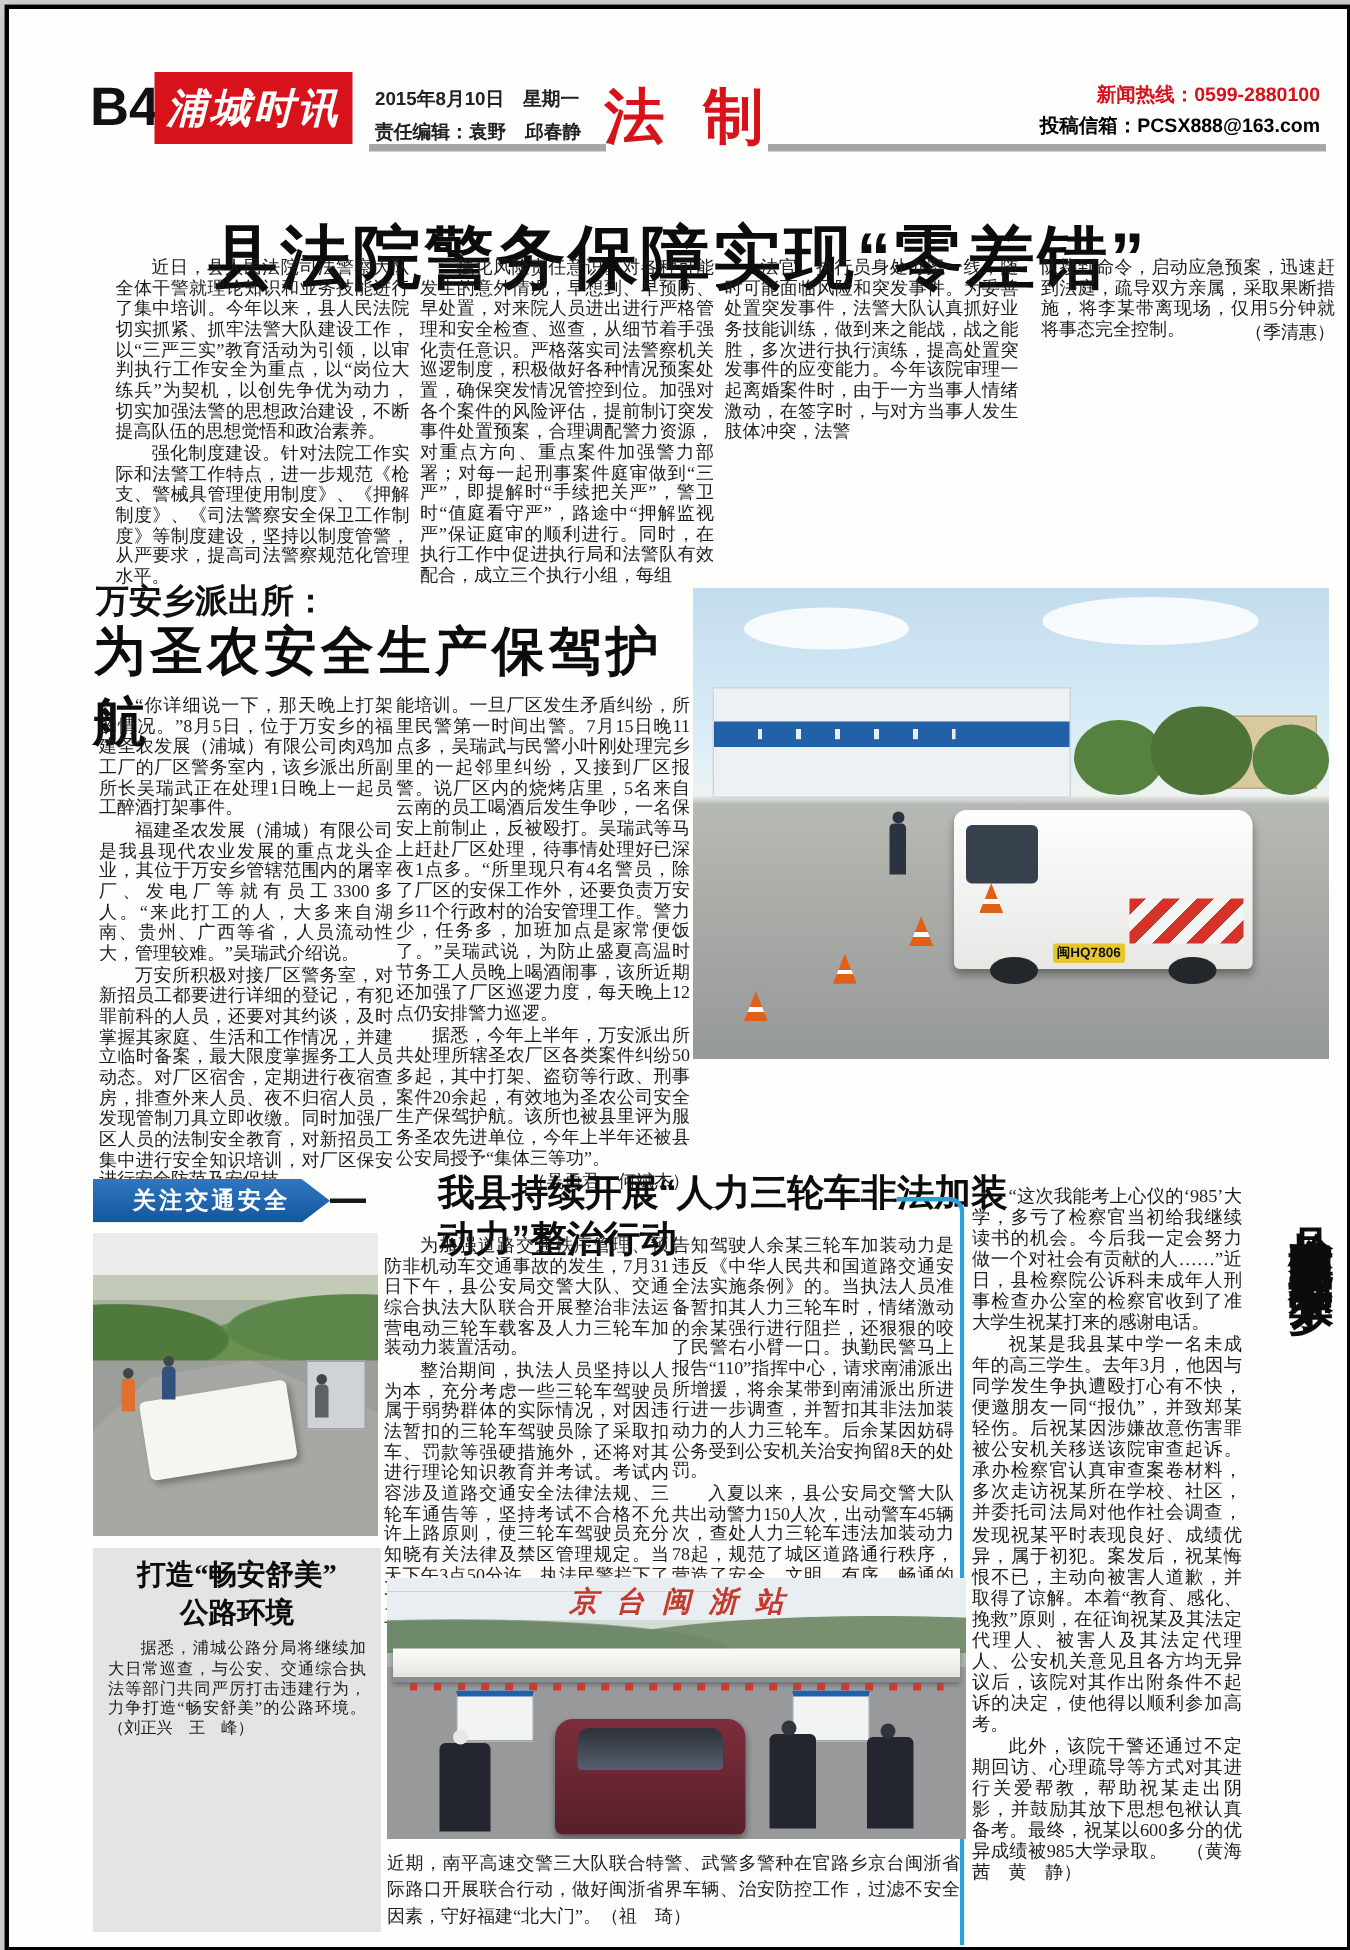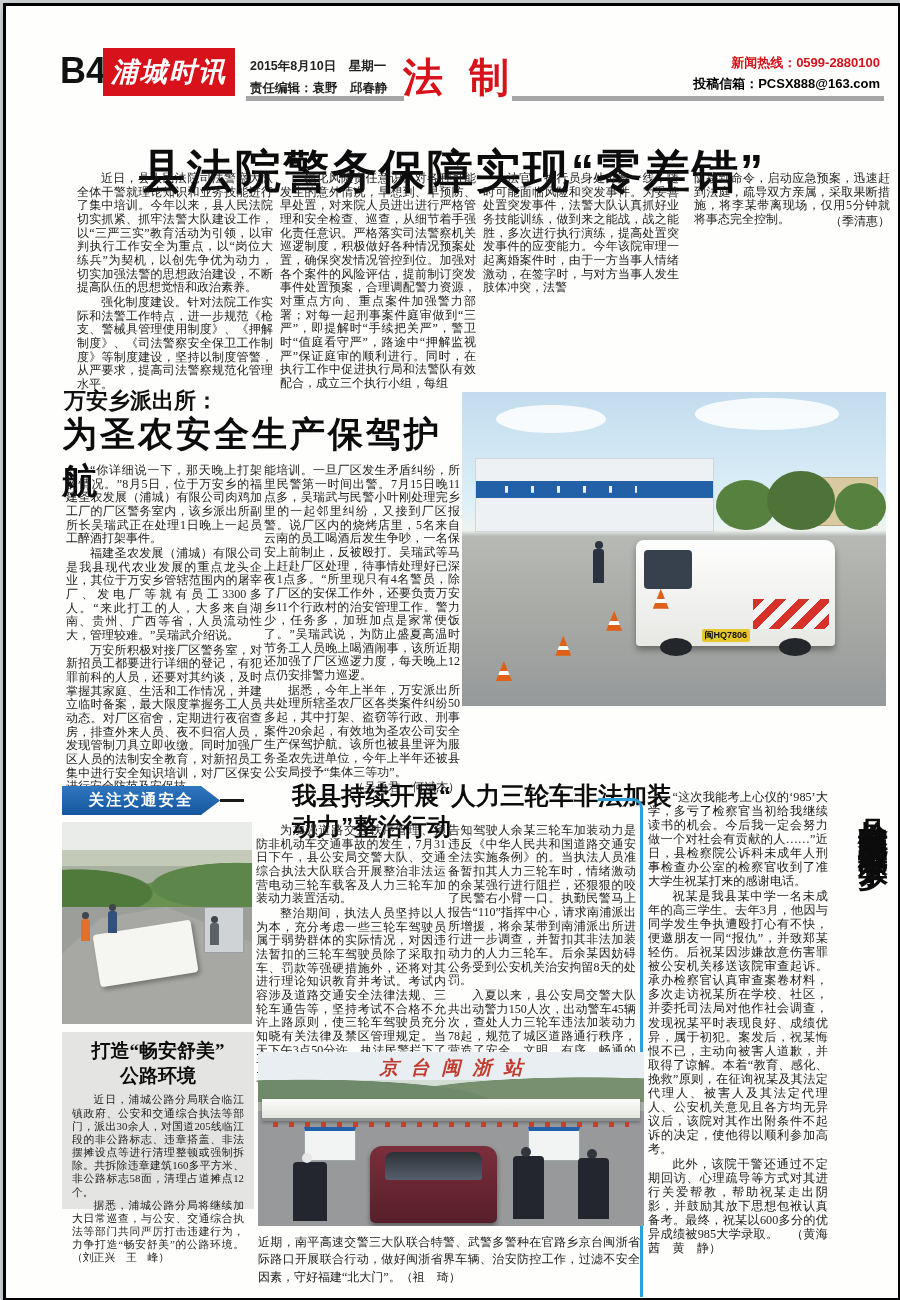--- a/index.html
+++ b/index.html
@@ -44,21 +44,21 @@
          color:#fff;display:flex;align-items:center;justify-content:center;
          font:bold 15.5px "Liberation Sans",sans-serif;letter-spacing:2px;
          clip-path:polygon(0 0,88% 0,100% 50%,88% 100%,0 100%);}
   .dash{left:214px;top:793px;width:24px;height:3px;background:#1a1a1a;}
   .a3-head{left:240px;top:775px;width:400px;font:bold 24.5px "Liberation Sans",sans-serif;
            color:#0c0c0c;line-height:1.25;margin-left:46px;}
   .bracket{left:592px;top:792px;width:42px;height:496px;border-top:3px solid #2ba0da;
            border-right:3px solid #2ba0da;border-top-right-radius:10px;}
 
   
-  .graybox{left:56px;top:1026px;width:192px;height:177px;background:#e4e4e2;
+  .graybox{left:56px;top:1026px;width:192px;height:256px;background:#e4e4e2;
            box-sizing:border-box;padding:7px 10px;}
   .graybox h3{margin:0;text-align:center;font:bold 19px "Liberation Serif",serif;
               color:#0c0c0c;line-height:1.3;}
   .graybox .gb-body{margin-top:5px;font-size:10.8px;line-height:1.22;text-align:justify;color:#1c1c1c;}
   .graybox .gb-body p{margin:0;text-indent:2em;}
 
   
   .r-col{left:642px;top:784px;width:180px;font-size:12.2px;line-height:1.15;
          text-align:justify;color:#1c1c1c;position:absolute;}
   .r-col p{margin:0 0 1px 0;text-indent:2em;}
@@ -218,21 +218,20 @@
   <div class="col" style="left:442px;top:818px;width:188px;">
     <p class="cont">告知驾驶人余某三轮车加装动力是违反《中华人民共和国道路交通安全法实施条例》的。当执法人员准备暂扣其人力三轮车时，情绪激动的余某强行进行阻拦，还狠狠的咬了民警右小臂一口。执勤民警马上报告“110”指挥中心，请求南浦派出所增援，将余某带到南浦派出所进行进一步调查，并暂扣其非法加装动力的人力三轮车。后余某因妨碍公务受到公安机关治安拘留8天的处罚。</p>
     <p>入夏以来，县公安局交警大队共出动警力150人次，出动警车45辆次，查处人力三轮车违法加装动力78起，规范了城区道路通行秩序，营造了安全、文明、有序、畅通的道路交通环境。</p>
     <div class="byline" style="margin-top:2px;">（王晨曦）</div>
   </div>
 
   <div class="abs graybox">
     <h3>打造“畅安舒美”</h3>
     <h3>公路环境</h3>
     <div class="gb-body">
-      <p>近日，浦城公路分局联合临江镇政府、公安和交通综合执法等部门，派出30余人，对国道205线临江段的非公路标志、违章搭盖、非法摆摊设点等进行清理整顿或强制拆除。共拆除违章建筑160多平方米、非公路标志58面，清理占道摊点12个。</p>
       <p>据悉，浦城公路分局将继续加大日常巡查，与公安、交通综合执法等部门共同严厉打击违建行为，力争打造“畅安舒美”的公路环境。（刘正兴　王　峰）</p>
     </div>
   </div>
 
   <div class="photo" style="left:252px;top:1046px;width:386px;height:174px;">
     <div class="p2-bg"></div>
     <div class="p2-hill"></div>
     <div class="p2-rooftext">京台闽浙站</div>
     <div class="p2-roof"></div>
     <div class="p2-lights"></div>

